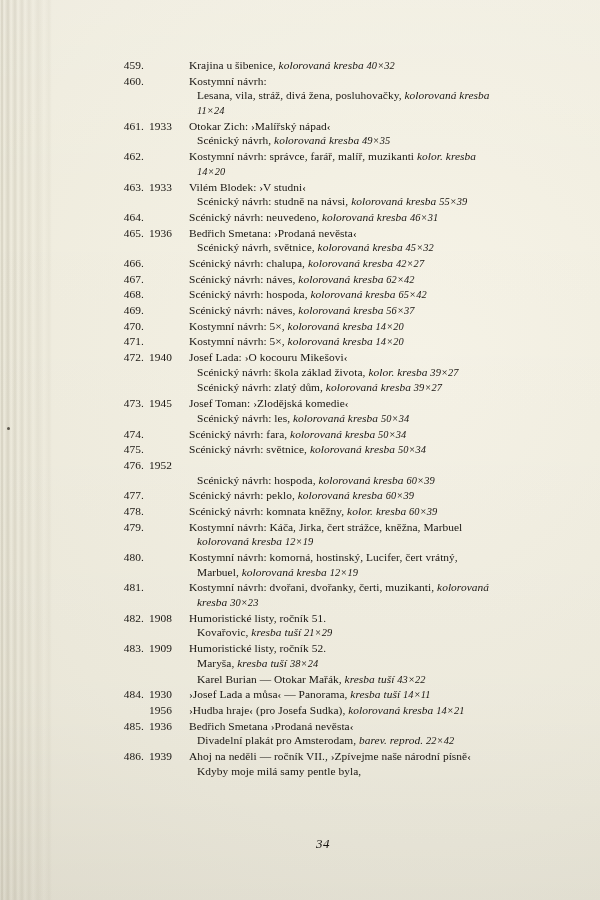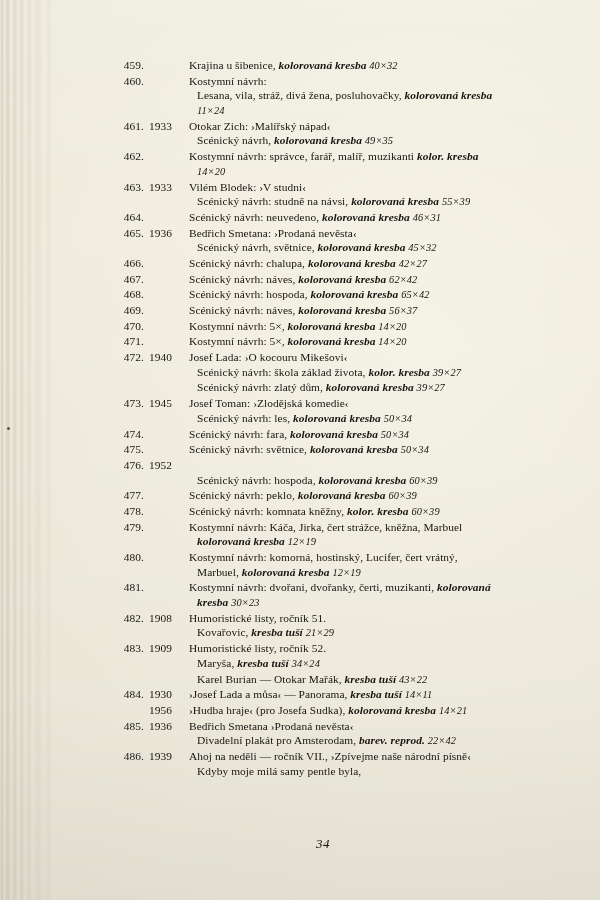--- a/index.html
+++ b/index.html
@@ -98,21 +98,20 @@
   }
 
   
   .sub {
     padding-left: 85px;
     text-indent: 0;
   }
 
   i, .it {
     font-style: italic;
-    font-weight: bold;
   }
   .dim {
     font-style: italic;
     font-size: 10.4px;
     letter-spacing: 0.1px;
   }
 
   .pagenum {
     position: absolute;
     left: 0;
@@ -272,21 +271,21 @@
         <span class="num">482.</span>
         <span class="year">1908</span>
         <span class="head-text"><span>Humoristické listy, ročník 51.</span></span>
       </div>
       <div class="sub"><span>Kovařovic, </span><span class="it">kresba tuší </span><span class="dim">21×29</span></div>
       <div class="entry">
         <span class="num">483.</span>
         <span class="year">1909</span>
         <span class="head-text"><span>Humoristické listy, ročník 52.</span></span>
       </div>
-      <div class="sub"><span>Maryša, </span><span class="it">kresba tuší </span><span class="dim">34×24</span></div>
+      <div class="sub"><span>Maryša, </span><span class="it">kresba tuší </span><span class="dim">38×24</span></div>
       <div class="sub"><span>Karel Burian — Otokar Mařák, </span><span class="it">kresba tuší </span><span class="dim">43×22</span></div>
       <div class="entry">
         <span class="num">484.</span>
         <span class="year">1930</span>
         <span class="head-text"><span>›Josef Lada a můsa‹ — Panorama, </span><span class="it">kresba tuší </span><span class="dim">14×11</span></span>
       </div>
       <div class="entry">
         <span class="num"></span>
         <span class="year">1956</span>
         <span class="head-text"><span>›Hudba hraje‹ (pro Josefa Sudka), </span><span class="it">kolorovaná kresba </span><span class="dim">14×21</span></span>

